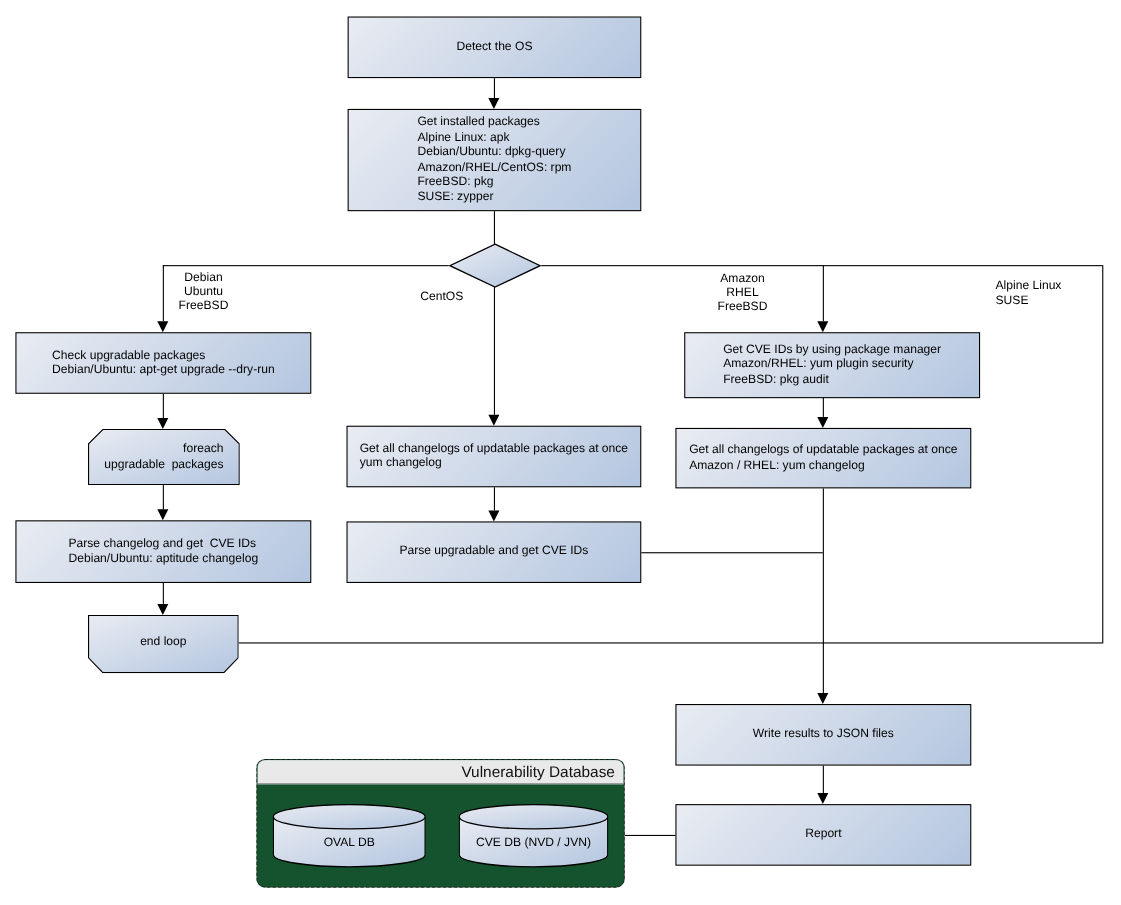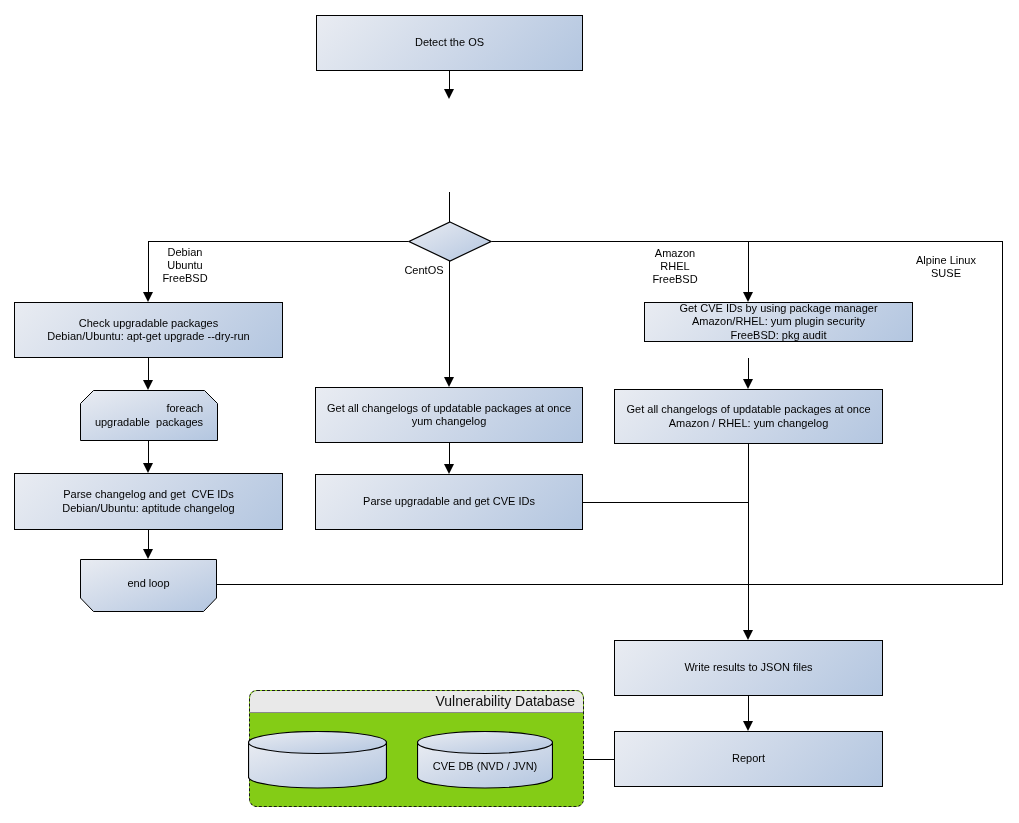--- a/index.html
+++ b/index.html
@@ -5,41 +5,41 @@
   html,body{margin:0;padding:0;background:#fff;}
   .canvas{
     position:relative;width:1019px;height:823px;background:#ffffff;
     font-family:"Liberation Sans","DejaVu Sans",sans-serif;color:#000;
     overflow:hidden;
   }
   .node{
     position:absolute;border:1px solid #000;
     background:linear-gradient(135deg,#e9ecf2 0%,#ccd7e8 55%,#b3c6e0 100%);
     display:flex;align-items:center;justify-content:center;
-    text-align:center;white-space:pre;font-size:11px;line-height:13.5px;
+    text-align:left;white-space:pre;font-size:11px;line-height:13.5px;
     box-sizing:border-box;
   }
   .shape-text{
     position:absolute;display:flex;align-items:center;justify-content:center;
     text-align:right;white-space:pre;font-size:11px;line-height:13.5px;
   }
   .lbl{
     position:absolute;font-size:11px;line-height:13px;white-space:pre;
   }
   .vline{position:absolute;width:1px;background:#000;}
   .hline{position:absolute;height:1px;background:#000;}
   .arrow-down{
     position:absolute;width:0;height:0;
     border-left:5.5px solid transparent;border-right:5.5px solid transparent;
     border-top:10px solid #000;
   }
   .shape-svg{position:absolute;display:block;}
   .group{
-    position:absolute;left:249px;top:690px;width:335px;height:117px;
-    border:1.4px dashed #1a1a1a;border-radius:8px;background:#84cc16;
+    position:absolute;left:233px;top:690px;width:335px;height:117px;
+    border:1.4px dashed #1a1a1a;border-radius:8px;background:#14532d;
     box-sizing:border-box;overflow:hidden;
   }
   .group-header{
     height:21px;background:#e9e9e9;border-bottom:1px solid #8a8a8a;
     text-align:right;font-size:14px;line-height:21px;padding-right:8px;
     color:#111;
   }
   .cyl-text{
     position:absolute;display:flex;align-items:center;justify-content:center;
     text-align:center;font-size:11px;padding-top:12px;box-sizing:border-box;
@@ -88,36 +88,42 @@
   <div class="arrow-down" style="left:142.5px;top:463px"></div>
   <div class="arrow-down" style="left:142.5px;top:549px"></div>
   <div class="arrow-down" style="left:443.5px;top:464px"></div>
   <div class="arrow-down" style="left:742.5px;top:379px"></div>
   <div class="arrow-down" style="left:742.5px;top:630px"></div>
   <div class="arrow-down" style="left:742.5px;top:721px"></div>
 
   <div class="lbl" style="left:150px;top:246px;width:70px;text-align:center">Debian
 Ubuntu
 FreeBSD</div>
-  <div class="lbl" style="left:398px;top:264px;width:52px;text-align:center">CentOS</div>
+  <div class="lbl" style="left:382px;top:264px;width:52px;">CentOS</div>
   <div class="lbl" style="left:644px;top:247px;width:62px;text-align:center">Amazon
 RHEL
 FreeBSD</div>
-  <div class="lbl" style="left:905px;top:254px;width:82px;text-align:center">Alpine Linux
+  <div class="lbl" style="left:905px;top:254px;width:82px;text-align:left">Alpine Linux
 SUSE</div>
 
   <div class="node" style="left:316px;top:15px;width:267px;height:56px">Detect the OS</div>
+  <div class="node" style="left:316px;top:99px;width:267px;height:93px">Get installed packages
+Alpine Linux: apk
+Debian/Ubuntu: dpkg-query
+Amazon/RHEL/CentOS: rpm
+FreeBSD: pkg
+SUSE: zypper</div>
   <div class="node" style="left:14px;top:302px;width:269px;height:56px">Check upgradable packages
 Debian/Ubuntu: apt-get upgrade --dry-run</div>
   <div class="node" style="left:14px;top:473px;width:269px;height:57px">Parse changelog and get  CVE IDs
 Debian/Ubuntu: aptitude changelog</div>
   <div class="node" style="left:315px;top:387px;width:268px;height:56px">Get all changelogs of updatable packages at once
 yum changelog</div>
   <div class="node" style="left:315px;top:474px;width:268px;height:56px">Parse upgradable and get CVE IDs</div>
-  <div class="node" style="left:644px;top:302px;width:269px;height:40px">Get CVE IDs by using package manager
+  <div class="node" style="left:622px;top:302px;width:269px;height:60px">Get CVE IDs by using package manager
 Amazon/RHEL: yum plugin security
 FreeBSD: pkg audit</div>
   <div class="node" style="left:614px;top:389px;width:269px;height:55px">Get all changelogs of updatable packages at once
 Amazon / RHEL: yum changelog</div>
   <div class="node" style="left:614px;top:640px;width:269px;height:56px">Write results to JSON files</div>
   <div class="node" style="left:614px;top:731px;width:269px;height:56px">Report</div>
 
   <svg class="shape-svg" style="left:408px;top:221px" width="84" height="41">
     <polygon points="42,1 83,20.5 42,40 1,20.5" fill="url(#nodeGrad)" stroke="#000" stroke-width="1.2"></polygon>
   </svg>
@@ -134,20 +140,21 @@
   <div class="shape-text" style="left:80px;top:559px;width:137px;height:50px">end loop</div>
 
   <div class="group">
     <div class="group-header">Vulnerability Database</div>
   </div>
 
   <svg class="shape-svg" style="left:248px;top:731px" width="139" height="58">
     <path d="M0.5,11.5 V46 A69,11 0 0 0 138.5,46 V11.5" fill="url(#nodeGrad)" stroke="#000" stroke-width="1.2"></path>
     <ellipse cx="69.5" cy="11.5" rx="69" ry="11" fill="url(#nodeGrad)" stroke="#000" stroke-width="1.2"></ellipse>
   </svg>
+  <div class="cyl-text" style="left:248px;top:731px;width:139px;height:58px">OVAL DB</div>
 
   <svg class="shape-svg" style="left:417px;top:731px" width="136" height="58">
     <path d="M0.5,11.5 V46 A67.5,11 0 0 0 135.5,46 V11.5" fill="url(#nodeGrad)" stroke="#000" stroke-width="1.2"></path>
     <ellipse cx="68" cy="11.5" rx="67.5" ry="11" fill="url(#nodeGrad)" stroke="#000" stroke-width="1.2"></ellipse>
   </svg>
   <div class="cyl-text" style="left:417px;top:731px;width:136px;height:58px">CVE DB (NVD / JVN)</div>
 
 </div>
 
 </body></html>

